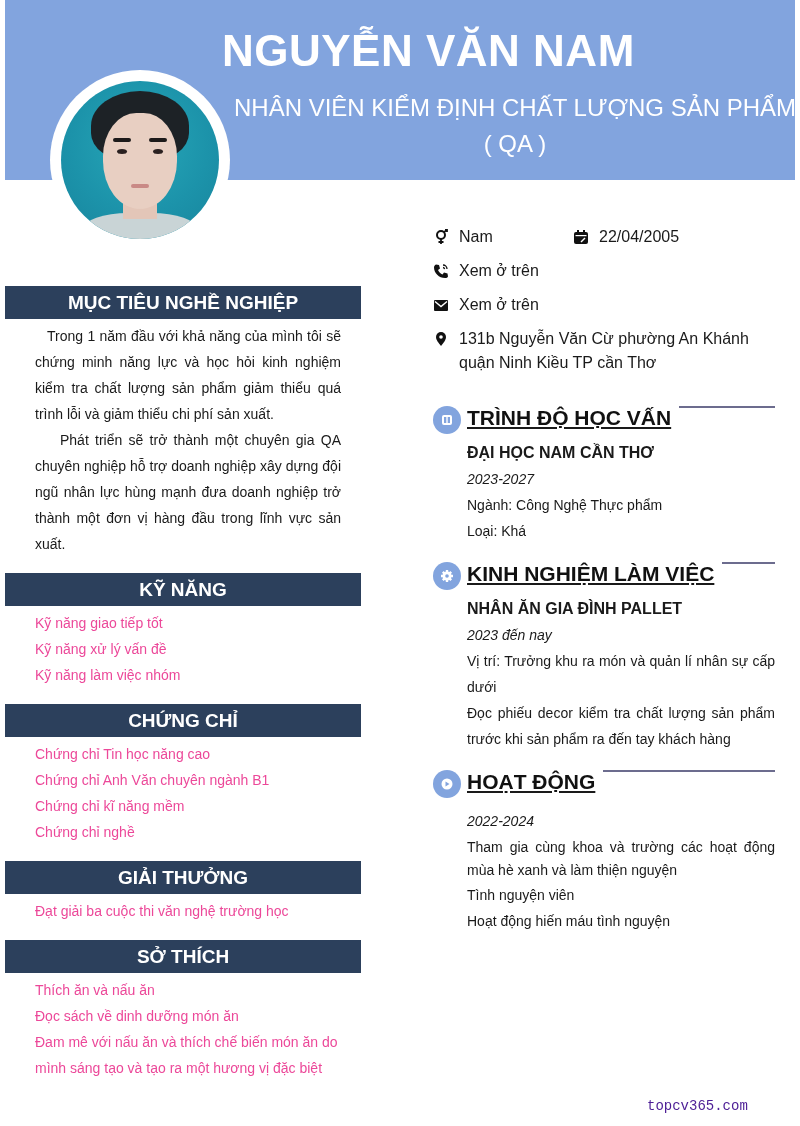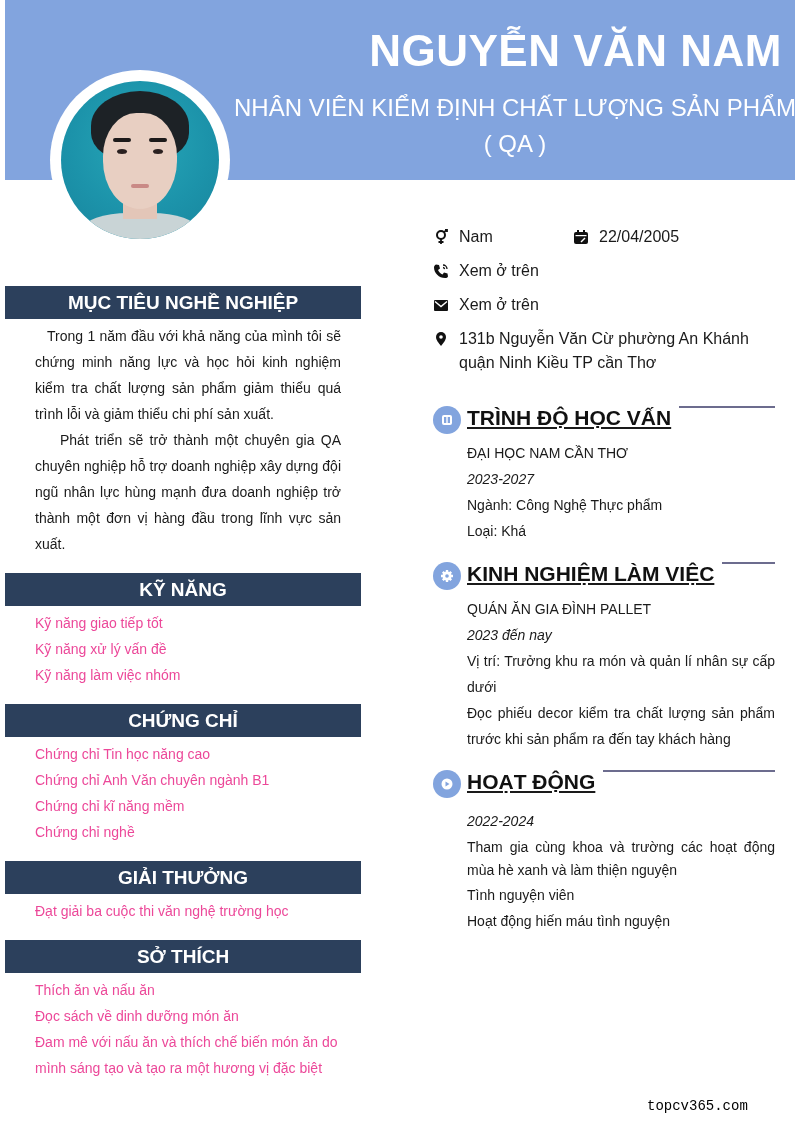--- a/index.html
+++ b/index.html
@@ -1,20 +1,20 @@
 <!DOCTYPE html>
 <html><head>
   <meta charset="utf-8">
   <style>
     * { margin: 0; padding: 0; box-sizing: border-box; }
     html, body { width: 800px; height: 1126px; background: #ffffff; overflow: hidden; }
     body { position: relative; font-family: "Liberation Sans", "DejaVu Sans", sans-serif; color: #1a1a1a; }
 
     .header-band { position: absolute; left: 5px; top: 0; width: 790px; height: 180px; background: #82a4de; }
-    .name { position: absolute; left: 212px; width: 570px; top: 26px; text-align: right; color: #fff; font-size: 44px; font-weight: bold; letter-spacing: 0.5px; }
+    .name { position: absolute; left: 222px; width: 570px; top: 26px; text-align: left; color: #fff; font-size: 44px; font-weight: bold; letter-spacing: 0.5px; }
     .job-title { position: absolute; left: 230px; width: 570px; top: 90px; text-align: center; color: #fff; font-size: 24px; line-height: 36px; }
 
     .avatar-ring { position: absolute; left: 50px; top: 70px; width: 180px; height: 180px; border-radius: 50%; background: #fff; }
     .avatar { position: absolute; left: 61px; top: 81px; width: 158px; height: 158px; border-radius: 50%; overflow: hidden;
       background: radial-gradient(circle at 50% 40%, #27a7b8 0%, #1c93aa 55%, #17849c 100%); }
     .avatar .hair { position: absolute; left: 30px; top: 10px; width: 98px; height: 70px; border-radius: 50% 50% 40% 40%; background: #1d2226; }
     .avatar .face { position: absolute; left: 42px; top: 32px; width: 74px; height: 96px; border-radius: 45% 45% 50% 50%; background: #e8cfc2; }
     .avatar .eye { position: absolute; top: 68px; width: 10px; height: 5px; border-radius: 50%; background: #2a2020; }
     .avatar .brow { position: absolute; top: 57px; width: 18px; height: 4px; border-radius: 2px; background: #1d1a1a; }
     .avatar .mouth { position: absolute; left: 70px; top: 103px; width: 18px; height: 4px; border-radius: 2px; background: #c98a86; }
@@ -34,25 +34,25 @@
     .contact-row .pair { width: 140px; display: flex; }
     .ic svg { width: 16px; height: 16px; }
 
     .right-sec { position: absolute; left: 433px; width: 342px; }
     .rs-head { display: flex; align-items: flex-start; height: 30px; text-decoration: underline; }
     .rs-icon { width: 28px; height: 28px; border-radius: 50%; background: #82a4de; display: flex; align-items: center; justify-content: center; flex: none; }
     .rs-icon svg { width: 14px; height: 14px; }
     .rs-title { font-size: 21px; font-weight: bold; margin-left: 6px; white-space: nowrap; color: #111; }
     .rs-line { flex: 1; height: 2px; background: #6c6c8e; margin-left: 8px; }
     .rs-body { padding-left: 34px; font-size: 14px; line-height: 26px; text-align: justify; }
-    .rs-body .org { font-weight: normal; font-size: 14px; }
+    .rs-body .org { font-weight: bold; font-size: 16px; }
     .rs-body .period { font-style: italic; }
     .rs-body .item-tight { line-height: 23px; margin: 2px 0 0; }
 
-    .watermark { position: absolute; left: 647px; top: 1098px; font-family: "Liberation Mono", "DejaVu Sans Mono", monospace; font-size: 14px; color: #000000; }
+    .watermark { position: absolute; left: 647px; top: 1098px; font-family: "Liberation Mono", "DejaVu Sans Mono", monospace; font-size: 14px; color: #4c1d95; }
   </style>
 </head>
 <body>
 
 <div class="header-band"></div>
 <div class="name">NGUYỄN VĂN NAM</div>
 <div class="job-title">
   <div>NHÂN VIÊN KIỂM ĐỊNH CHẤT LƯỢNG SẢN PHẨM</div>
   <div>( QA )</div>
 </div>
@@ -195,21 +195,21 @@
           <g stroke="#fff" stroke-width="2.4">
             <path d="M7 1v12M1 7h12M2.8 2.8l8.4 8.4M11.2 2.8l-8.4 8.4"></path>
           </g>
           <circle cx="7" cy="7" r="1.8" fill="#82a4de"></circle>
         </svg>
     </span>
     <span class="rs-title">KINH NGHIỆM LÀM VIỆC</span>
     <span class="rs-line"></span>
   </div>
   <div class="rs-body" style="margin-top:4px">
-    <div class="org">QUÁN ĂN GIA ĐÌNH PALLET</div>
+    <div class="org">NHÂN ĂN GIA ĐÌNH PALLET</div>
     <div class="period">2023 đến nay</div>
     <div>Vị trí: Trưởng khu ra món và quản lí nhân sự cấp dưới</div>
     <div>Đọc phiếu decor kiểm tra chất lượng sản phẩm trước khi sản phẩm ra đến tay khách hàng</div>
   </div>
 </div>
 
 <div class="right-sec" style="top:770px">
   <div class="rs-head">
     <span class="rs-icon">
       <svg viewBox="0 0 14 14">

